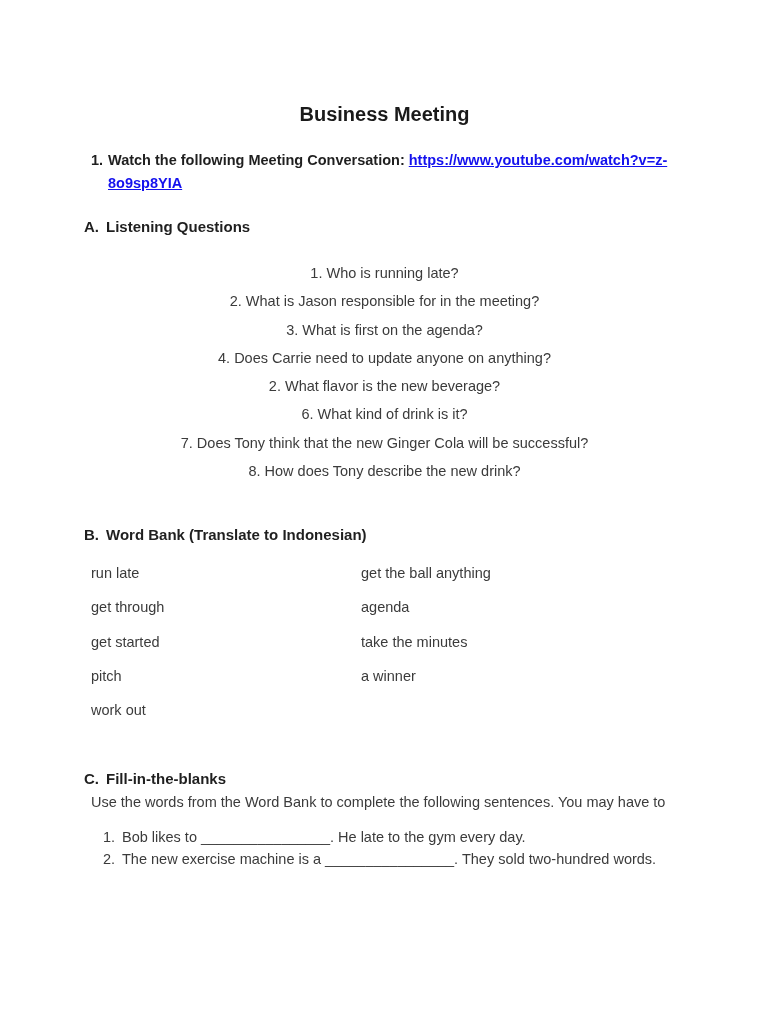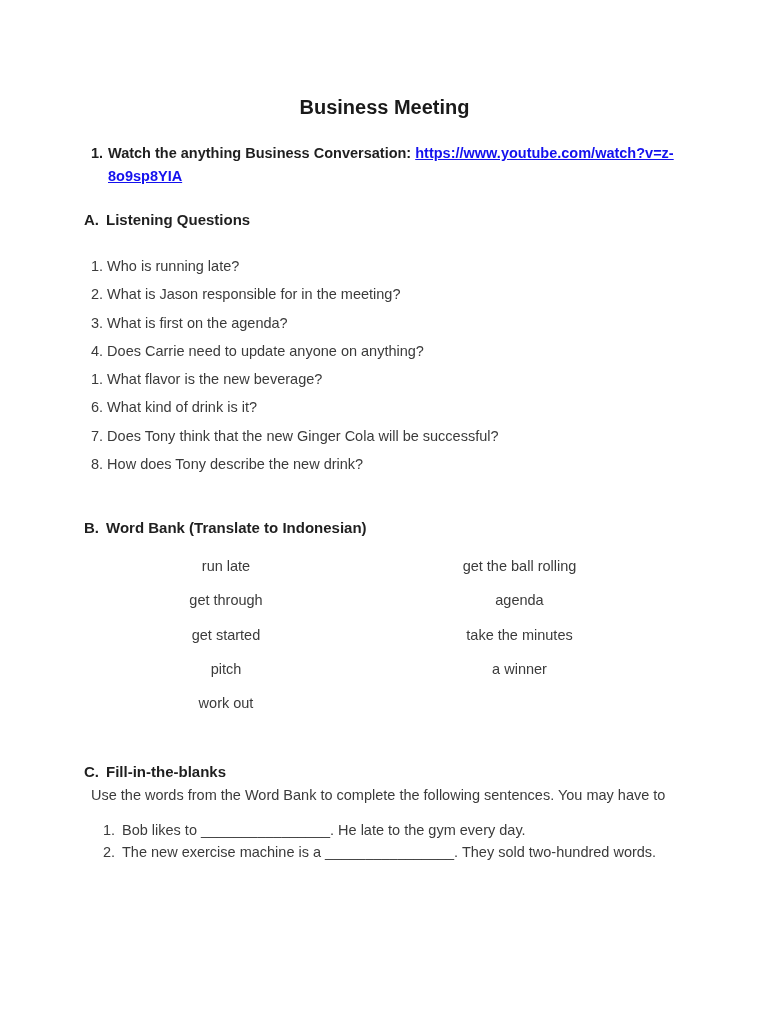--- a/index.html
+++ b/index.html
@@ -9,21 +9,21 @@
     font-family: "Liberation Sans", sans-serif;
     overflow: hidden;
   }
   .page {
     box-sizing: border-box;
     width: 768px; height: 1024px;
     padding: 93px 90px 0 91px;
     background: #ffffff;
   }
   .title {
-    margin: 1px;
+    margin: 8px;
     text-align: center;
     font-size: 20px;
     font-weight: bold;
     color: #1a1a1a;
     line-height: 26px;
   }
   
   .instruction {
     display: flex;
     margin-top: 22px;
@@ -53,28 +53,28 @@
   .heading-a { margin-top: 24px; }
   .heading-b { margin-top: 46px; }
   .heading-c { margin-top: 51px; }
   
   .questions { margin-top: 29px; }
   .question {
     margin: 0 0 11.3px 0;
     font-size: 14.5px;
     color: #3b3b3b;
     line-height: 17px;
+    text-align: center;
   }
   
   .wordbank {
     margin-top: 21px;
     display: grid;
     grid-template-columns: 270px auto;
     row-gap: 17.3px;
-    text-align: center;
   }
   .wb-item {
     font-size: 14.5px;
     color: #3b3b3b;
     line-height: 17px;
   }
   
   .fill-intro {
     margin-top: 4px;
     font-size: 14.5px;
@@ -95,47 +95,47 @@
 </style>
 </head>
 <body>
 
 <div class="page">
 
   <h1 class="title">Business Meeting</h1>
 
   <div class="instruction">
     <span class="num">1.</span>
-    <div class="instruction-body"><span>Watch the anything Business Conversation: </span><a class="doc-link"><span>https://www.youtube.com/watch?v=z-</span><br><span>8o9sp8YIA</span></a></div>
+    <div class="instruction-body"><span>Watch the following Meeting Conversation: </span><a class="doc-link"><span>https://www.youtube.com/watch?v=z-</span><br><span>8o9sp8YIA</span></a></div>
   </div>
 
   <div class="heading heading-a">
     <span class="hnum">A.</span>
     <span class="htext">Listening Questions</span>
   </div>
 
   <div class="questions">
     <p class="question">1. Who is running late?</p>
     <p class="question">2. What is Jason responsible for in the meeting?</p>
     <p class="question">3. What is first on the agenda?</p>
     <p class="question">4. Does Carrie need to update anyone on anything?</p>
-    <p class="question">1. What flavor is the new beverage?</p>
+    <p class="question">2. What flavor is the new beverage?</p>
     <p class="question">6. What kind of drink is it?</p>
     <p class="question">7. Does Tony think that the new Ginger Cola will be successful?</p>
     <p class="question">8. How does Tony describe the new drink?</p>
   </div>
 
   <div class="heading heading-b">
     <span class="hnum">B.</span>
     <span class="htext">Word Bank (Translate to Indonesian)</span>
   </div>
 
   <div class="wordbank">
     <span class="wb-item">run late</span>
-    <span class="wb-item">get the ball rolling</span>
+    <span class="wb-item">get the ball anything</span>
     <span class="wb-item">get through</span>
     <span class="wb-item">agenda</span>
     <span class="wb-item">get started</span>
     <span class="wb-item">take the minutes</span>
     <span class="wb-item">pitch</span>
     <span class="wb-item">a winner</span>
     <span class="wb-item">work out</span>
     <span class="wb-item"></span>
   </div>
 

